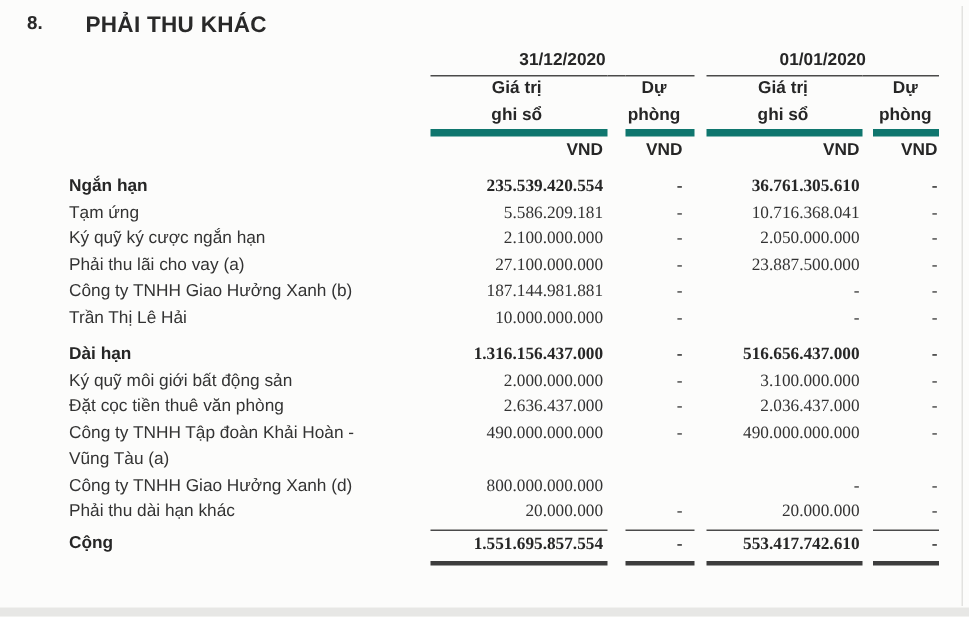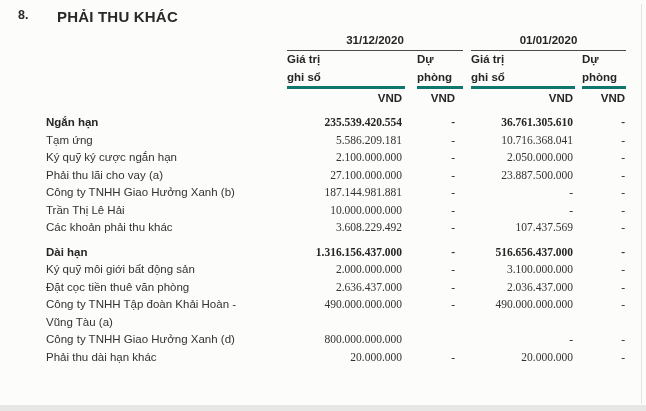--- a/index.html
+++ b/index.html
@@ -24,21 +24,21 @@
   .c1{padding-right:3px;}
   .c2{padding-right:8px;}
   .c3{padding-right:2px;}
   .c4{padding-right:1px;}
   .lbl{white-space:pre-line;color:#333;}
   .b{font-weight:bold;color:#262626;}
 
   tr.r-date td{height:19px;line-height:19px;}
   td.date{font-weight:bold;text-align:center;border-bottom:1px solid #4a4a4a;color:#262626;}
   tr.r-sub td{height:35px;}
-  td.sub{font-weight:bold;text-align:left;white-space:pre-line;border-bottom:3px solid #0f766e;color:#262626;}
+  td.sub{font-weight:bold;text-align:center;white-space:pre-line;border-bottom:5px solid #0f766e;color:#262626;}
   tr.r-vnd td{height:19px;line-height:18px;}
   td.vnd{font-weight:bold;text-align:right;color:#262626;}
   tr.sp-head td{height:6px;}
   tr.sp-sec td{height:7px;}
   tr.sp-tot td{height:2px;}
   tr.r-total td{height:20px;line-height:19px;}
   td.tot{border-top:1px solid #4a4a4a;border-bottom:3px solid #3d3d3d;font-weight:bold;color:#262626;}
   td.totlbl{font-weight:bold;color:#262626;}
 
   .edge-right{position:absolute;left:641px;top:4px;width:1px;height:400px;background:#e2e2e0;}
@@ -161,30 +161,20 @@
     <td class="lbl">Trần Thị Lê Hải</td>
     <td class="num c1">10.000.000.000</td>
         <td></td>
     <td class="num c2">-</td>
         <td></td>
     <td class="num c3">-</td>
         <td></td>
     <td class="num c4">-</td>
   </tr>
 
-  <tr>
-    <td class="lbl">Các khoản phải thu khác</td>
-    <td class="num c1">3.608.229.492</td>
-        <td></td>
-    <td class="num c2">-</td>
-        <td></td>
-    <td class="num c3">107.437.569</td>
-        <td></td>
-    <td class="num c4">-</td>
-  </tr>
 
   <tr class="sp-sec">
         <td colspan="8"></td>
       </tr>
 
   <tr class="b">
     <td class="lbl b">Dài hạn</td>
     <td class="num c1">1.316.156.437.000</td>
         <td></td>
     <td class="num c2">-</td>
@@ -248,17 +238,27 @@
         <td></td>
     <td class="num c3">20.000.000</td>
         <td></td>
     <td class="num c4">-</td>
   </tr>
 
   <tr class="sp-tot">
         <td colspan="8"></td>
       </tr>
 
+  <tr class="r-total">
+    <td class="lbl totlbl">Cộng</td>
+    <td class="num c1 tot">1.551.695.857.554</td>
+        <td></td>
+    <td class="num c2 tot">-</td>
+        <td></td>
+    <td class="num c3 tot">553.417.742.610</td>
+        <td></td>
+    <td class="num c4 tot">-</td>
+  </tr>
 </tbody>
   </table>
 
 <div class="edge-right"></div>
 <div class="edge-bottom"></div>
 
 </body></html>

